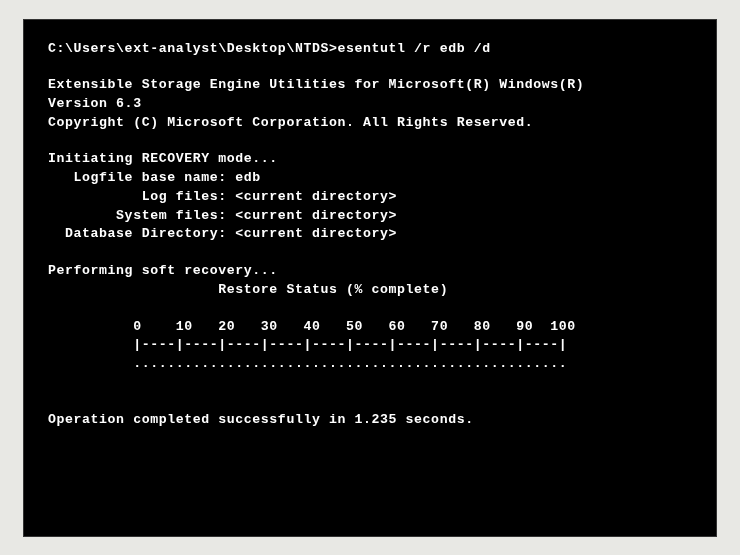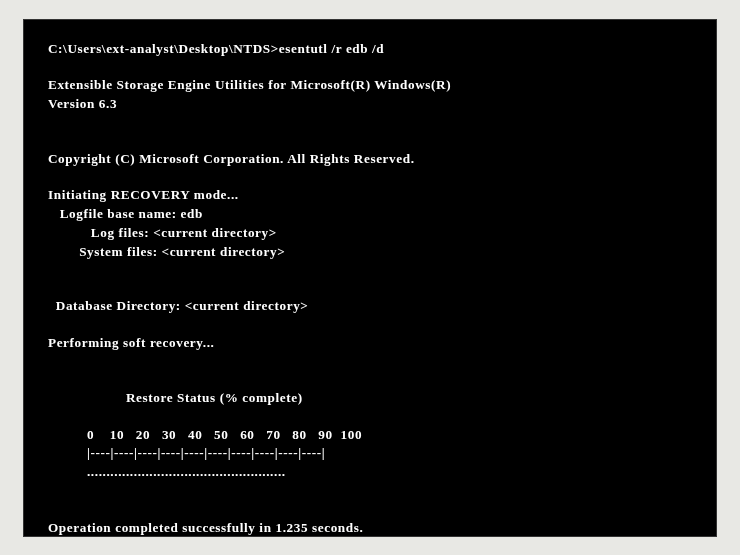--- a/index.html
+++ b/index.html
@@ -19,33 +19,32 @@
     .terminal {
       width: 694px;
       height: 518px;
       background: #000000;
       border: 1px solid #333;
       padding: 20px 24px;
       overflow: hidden;
     }
     .terminal pre {
       color: #ffffff;
-      font-family: Liberation Serif, serif;
+      font-family: Liberation Mono, monospace;
       font-size: 13.2px;
       line-height: 1.42;
       letter-spacing: 0.6px;
       font-weight: bold;
       white-space: pre;
     }
     .prompt-line {
       margin-bottom: 18px;
     }
     .section {
       margin-bottom: 18px;
-      margin-top: 36px;
     }
     .line {
       display: block;
       min-height: 1.42em;
     }
   </style>
 </head>
 <body>
 
 <div class="terminal">

